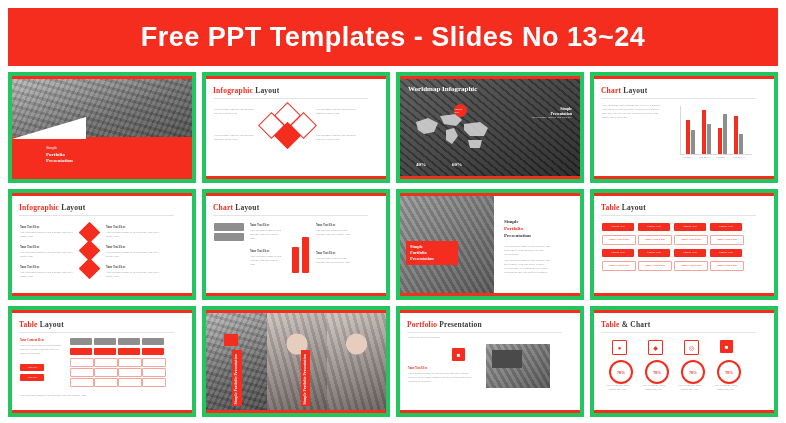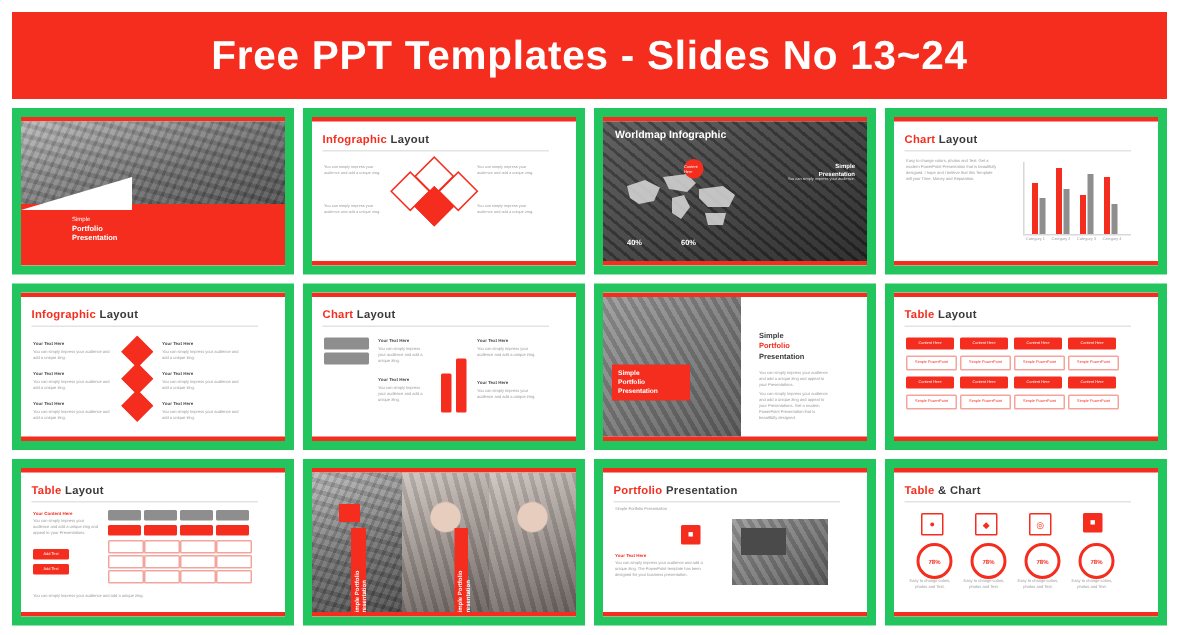--- a/index.html
+++ b/index.html
@@ -21,22 +21,23 @@
     white-space:nowrap;
   }
 
   
   .grid{
     position:absolute;left:8px;top:72px;width:770px;height:345px;
     display:grid;grid-template-columns:repeat(4,1fr);grid-template-rows:repeat(3,1fr);
     gap:6px;
   }
   .slide{
-    position:relative;background:#ffffff;border:6px solid #22c55e;
+    position:relative;background:#ffffff;border:4px solid #22c55e;
     overflow:hidden;
+    font-family:Liberation Serif, serif;
   }
   .slide .topbar{position:absolute;left:0;top:0;width:100%;height:3px;background:#f42d1e;}
   .slide .botbar{position:absolute;left:0;bottom:0;width:100%;height:3px;background:#f42d1e;}
   .s-title{
     position:absolute;left:7px;top:10px;font-size:7.5px;font-weight:bold;color:#f42d1e;
     letter-spacing:.2px;
   }
   .s-title .dark{color:#3a3a3a;}
   .s-rule{position:absolute;left:7px;top:22px;width:86%;height:1px;background:#e3e3e3;}
 

